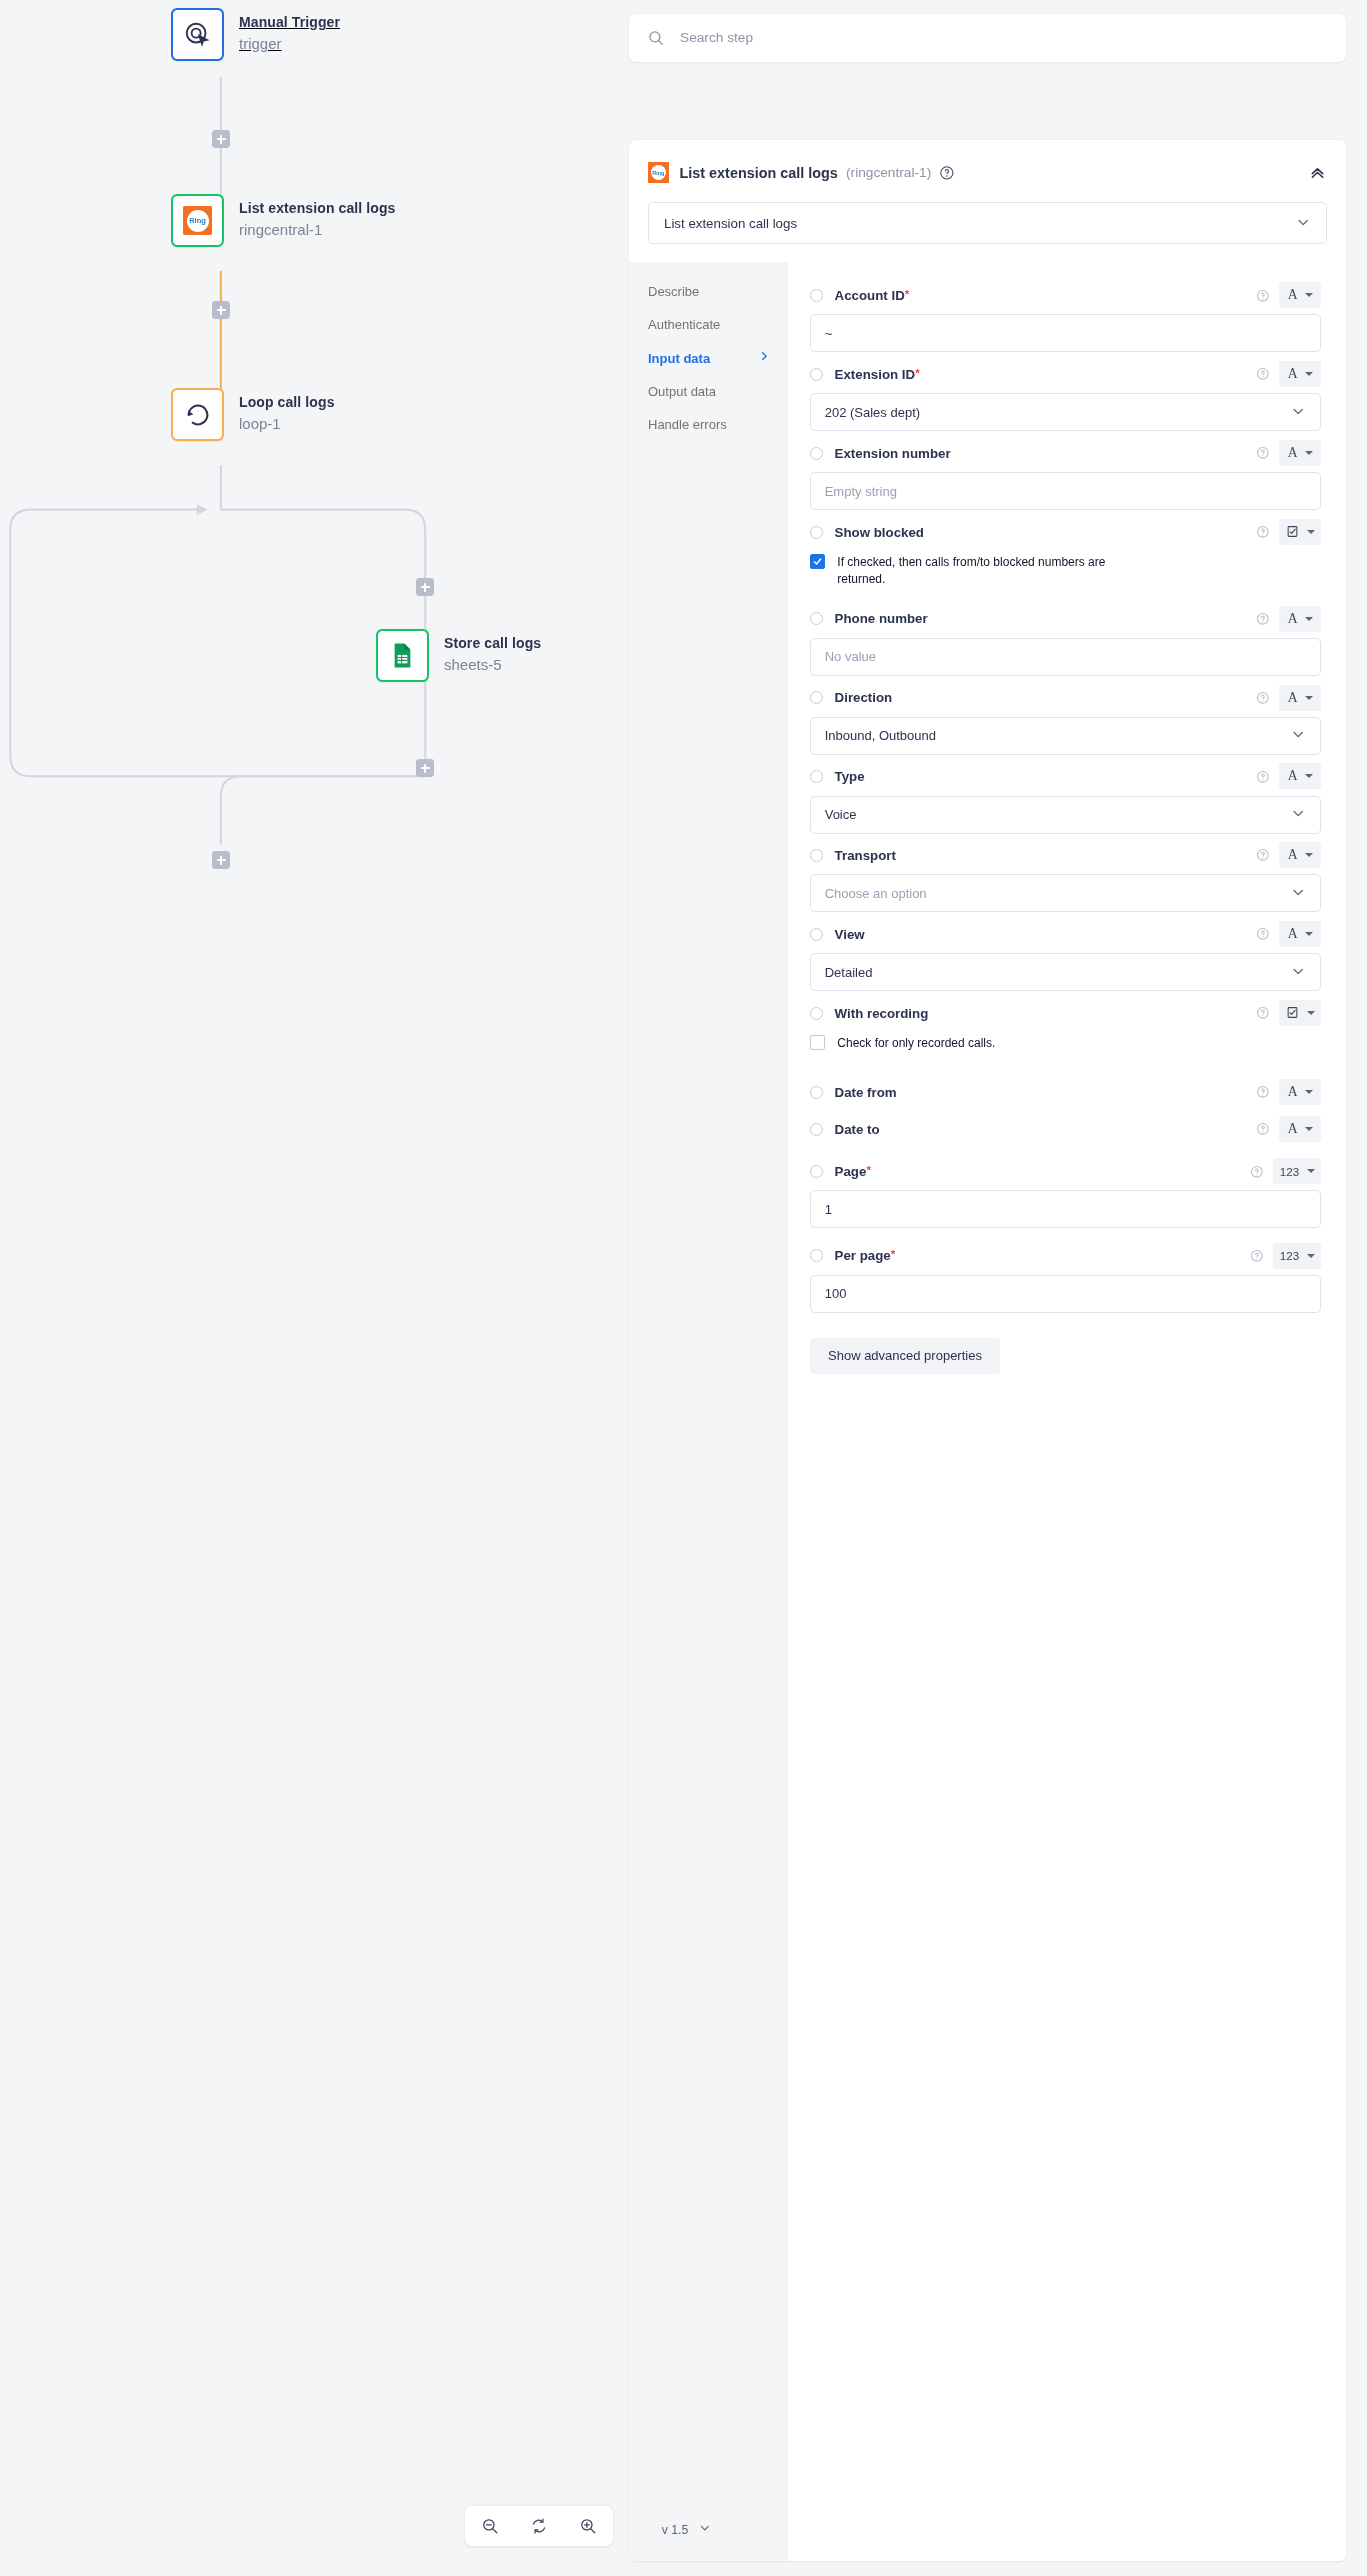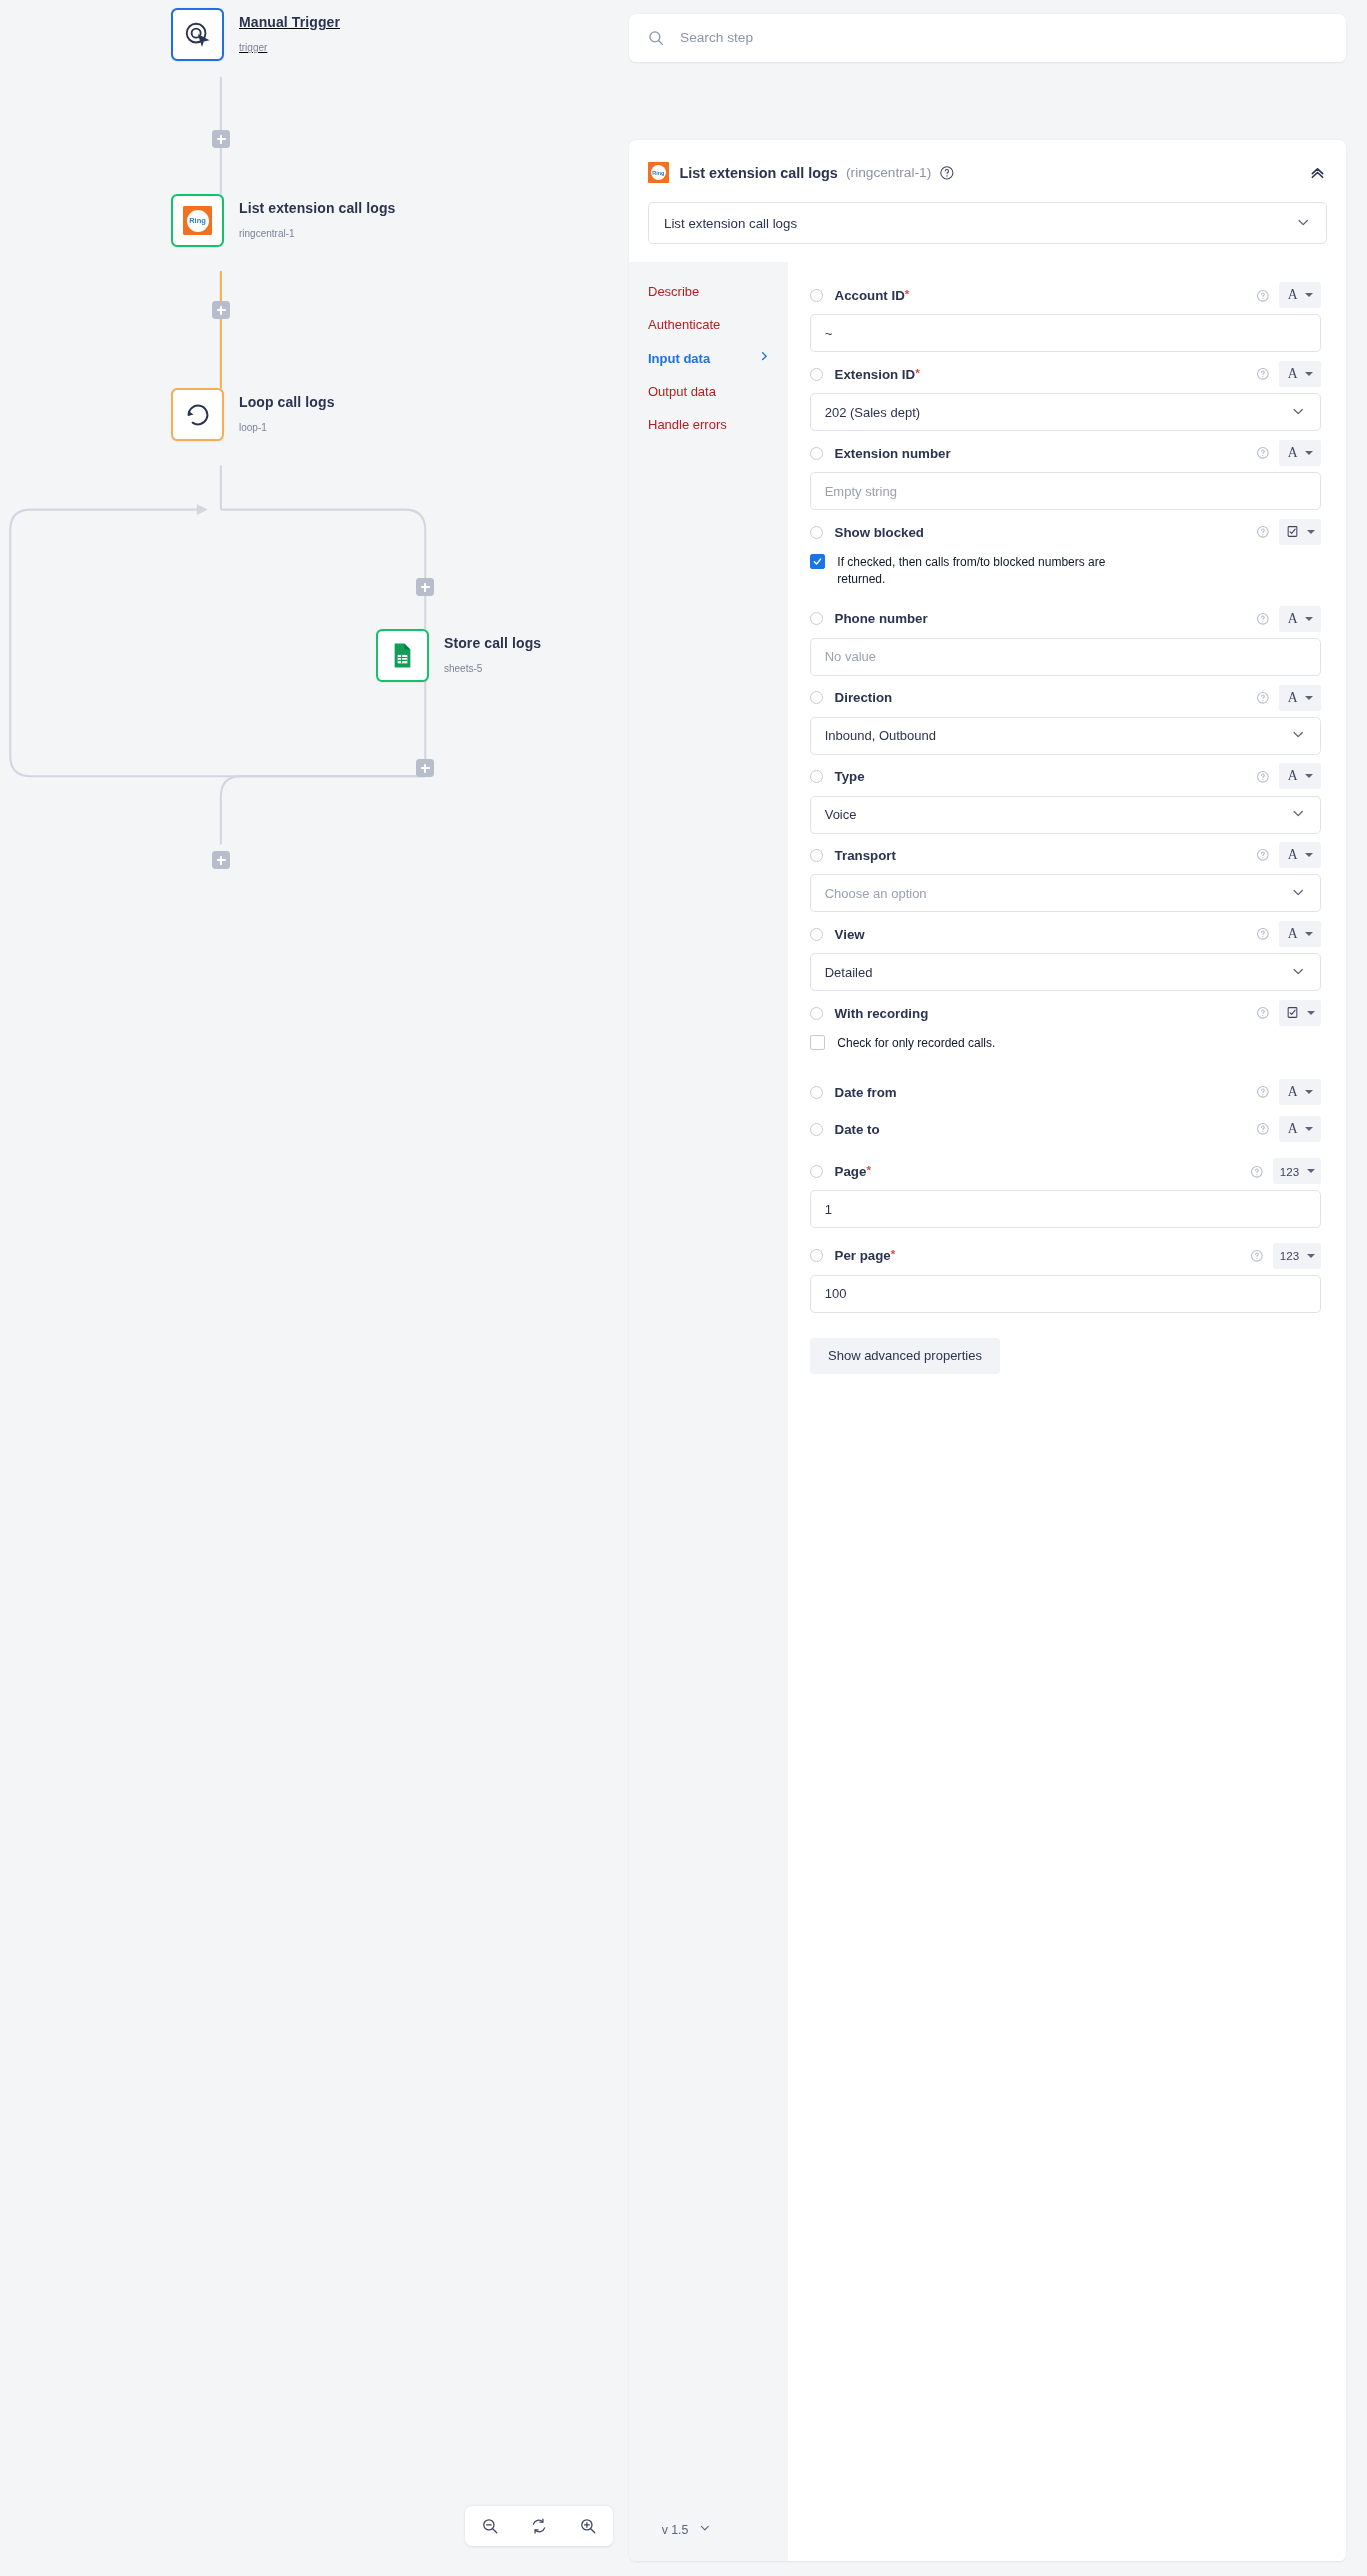--- a/index.html
+++ b/index.html
@@ -29,21 +29,21 @@
     box-shadow: 0 0.7px 1.4px rgba(16,24,40,.06);
   }
   .node-box.blue   { border: 2.1px solid #1f6fe0; }
   .node-box.green  { border: 2.1px solid #15c26b; }
   .node-box.orange { border: 2.1px solid #f5ae53; }
   .node-labels { margin-left: 15px; padding-top: 6.2px; }
   .node-title {
     font-size: 14px; font-weight: 700; color: #2b3350; letter-spacing: 0.1px;
     white-space: nowrap; line-height: 1.2;
   }
-  .node-sub { font-size: 10px; color: #7b8398; margin-top: 11px; white-space: nowrap; }
+  .node-sub { font-size: 15px; color: #7b8398; margin-top: 4px; white-space: nowrap; }
 
   .plus-btn {
     position: absolute;
     width: 18px; height: 18px;
     background: #b8bdcc;
     border-radius: 3.4px;
     display: flex; align-items: center; justify-content: center;
   }
   .plus-btn::before, .plus-btn::after {
     content: ""; position: absolute; background: #ffffff; border-radius: 0.7px;
@@ -106,21 +106,21 @@
   }
   .op-select .chev { margin-left: auto; }
 
   .nc-body { display: flex; flex: 1 1 auto; min-height: 0; margin-top: 18px; }
 
   .side-nav {
     flex: 0 0 159px; background: #f4f5f7; padding: 22px 0 0 19px;
     display: flex; flex-direction: column;
   }
   .sn-item {
-    font-size: 13px; color: #b91c1c; margin-bottom: 18px;
+    font-size: 13px; color: #737373; margin-bottom: 18px;
     display: flex; align-items: center; cursor: pointer;
   }
   .sn-item.active { color: #1a73e8; font-weight: 700; }
   .sn-item .arrow { margin-left: auto; margin-right: 18px; }
   .sn-spacer { flex: 1 1 auto; }
   .version-row {
     display: flex; align-items: center; font-size: 12.3px; color: #5c6478;
     padding: 0 0 23px 13.7px; cursor: pointer;
   }
   .version-row .vchev { margin-left: 9.6px; }

